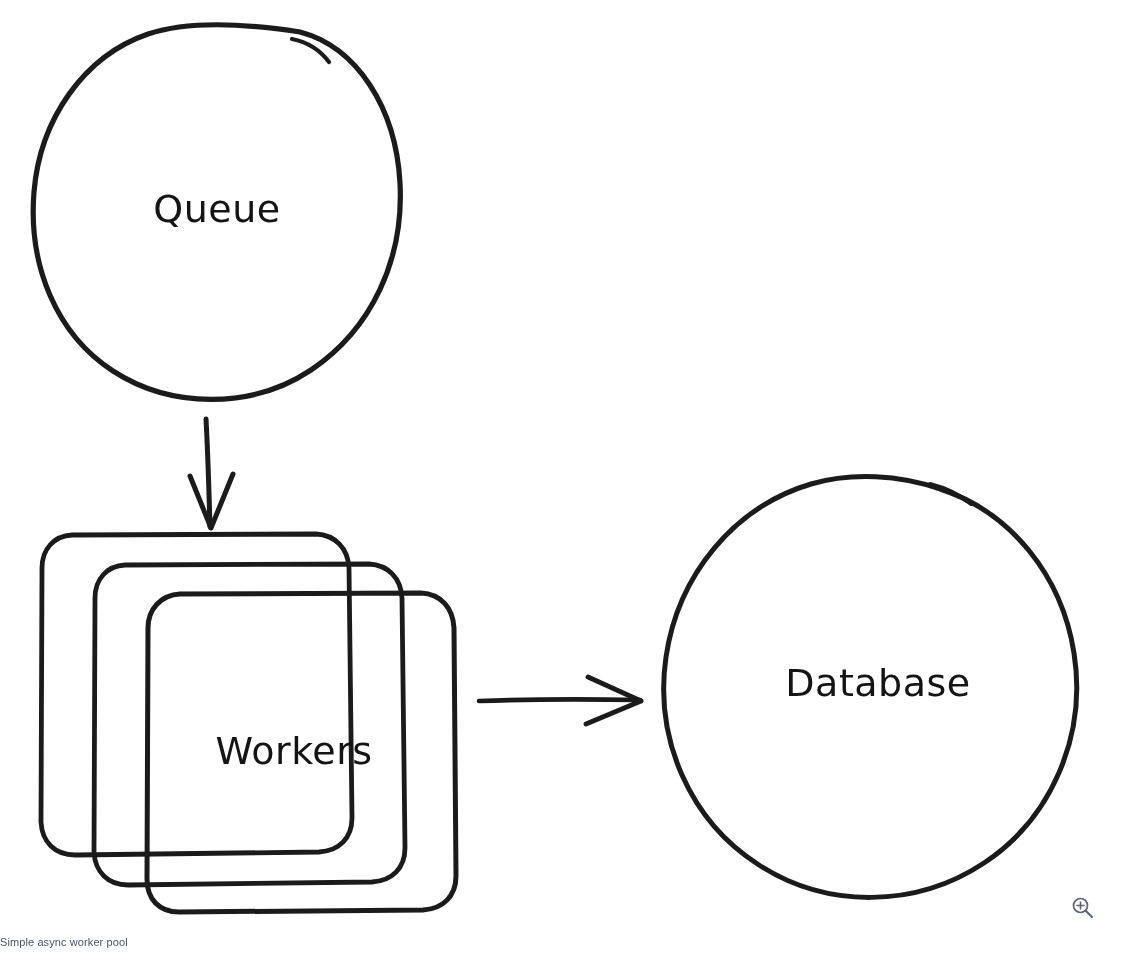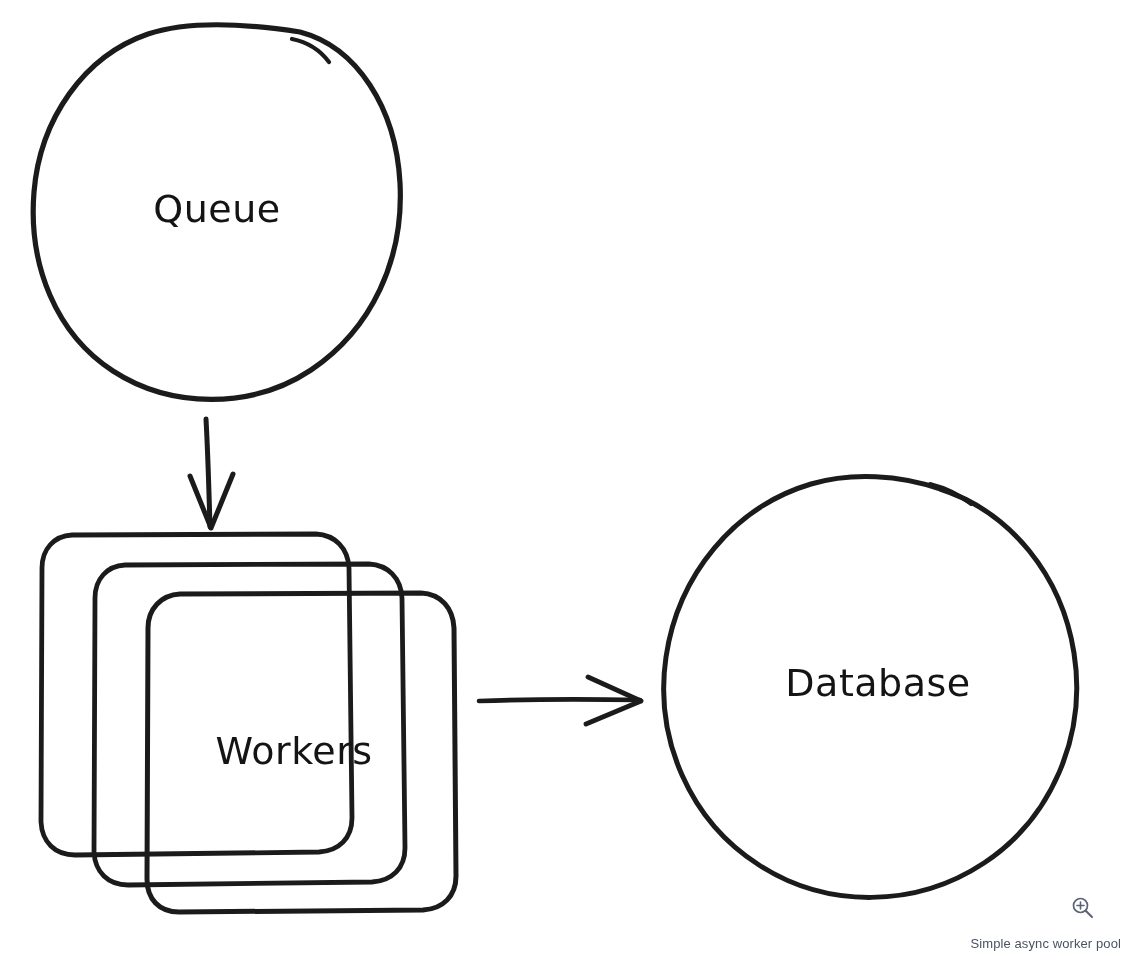--- a/index.html
+++ b/index.html
@@ -38,23 +38,23 @@
     fill: #141414;
     text-anchor: middle;
     dominant-baseline: middle;
     letter-spacing: 0.5px;
   }
   .caption-text {
     position: absolute;
     left: 0;
     top: 936px;
     width: 1121px;
-    text-align: right;
+    text-align: left;
     font-family: "Liberation Sans", sans-serif;
-    font-size: 13px;
+    font-size: 11px;
     color: #4a5261;
     letter-spacing: 0.1px;
     white-space: nowrap;
   }
   #zoom-control {
     position: absolute;
     left: 1068px;
     top: 893px;
     width: 30px;
     height: 30px;

